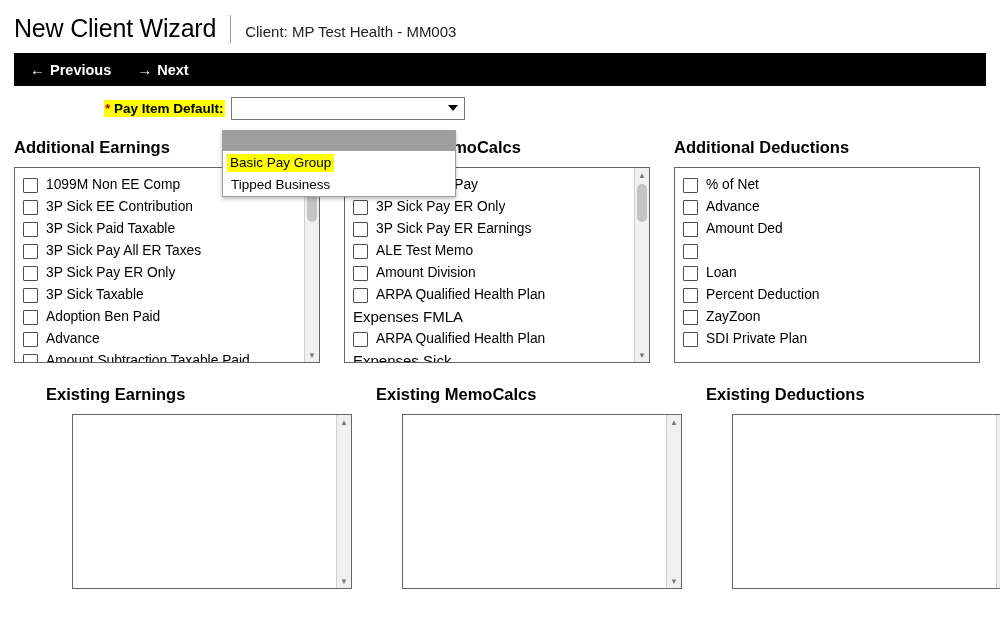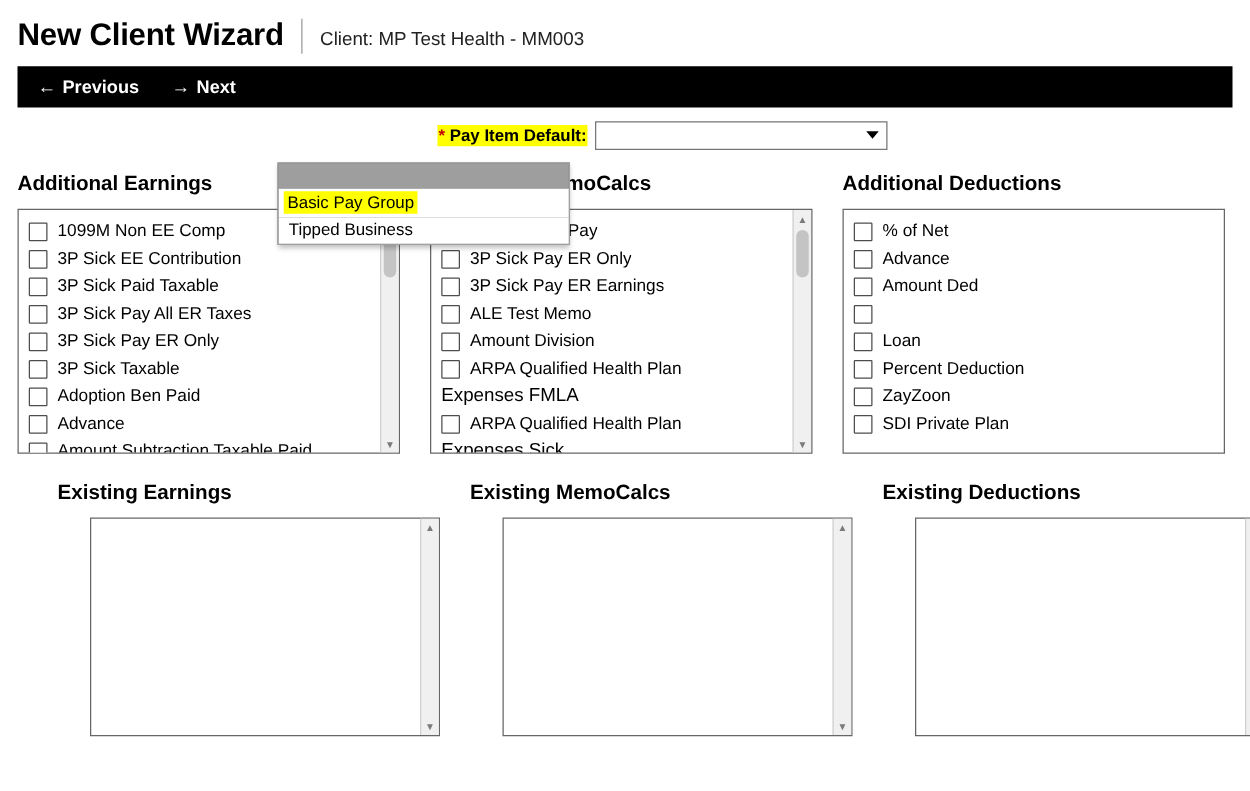--- a/index.html
+++ b/index.html
@@ -17,21 +17,21 @@
   }
 
   
   .header {
     display: flex;
     align-items: baseline;
     padding: 14px 0 10px 14px;
   }
   .header-title {
     font-size: 25px;
-    font-weight: bold;
+    font-weight: normal;
     letter-spacing: -0.2px;
   }
   .header-sep {
     width: 1px;
     background: #9a9a9a;
     height: 28px;
     margin: 0 14px;
     align-self: center;
   }
   .header-sub {
@@ -63,24 +63,23 @@
     font-size: 15px;
     margin-right: 5px;
     font-weight: normal;
   }
 
   
   .payitem-row {
     display: flex;
     align-items: center;
     margin: 10px 0 0 0;
-    padding-left: 60px;
+    padding-left: 104px;
     position: relative;
     height: 24px;
-    justify-content: center;
   }
   .payitem-label {
     background: #ffff00;
     font-size: 13.5px;
     font-weight: bold;
     padding: 1px 1px 1px 1px;
     white-space: nowrap;
   }
   .payitem-label .star { color: #c00000; }
   .select-box {
@@ -102,21 +101,21 @@
     border-right: 5px solid transparent;
     border-top: 6px solid #000;
   }
 
   
   .dropdown {
     position: absolute;
     left: 222px;
     top: 130px;
     width: 234px;
-    background: #737373;
+    background: #fdba74;
     border: 1px solid #a0a0a0;
     box-shadow: 0 2px 4px rgba(0,0,0,0.25);
     z-index: 40;
     box-sizing: border-box;
   }
   .dropdown-spacer {
     height: 20px;
     background: #9e9e9e;
   }
   .dropdown-item {

